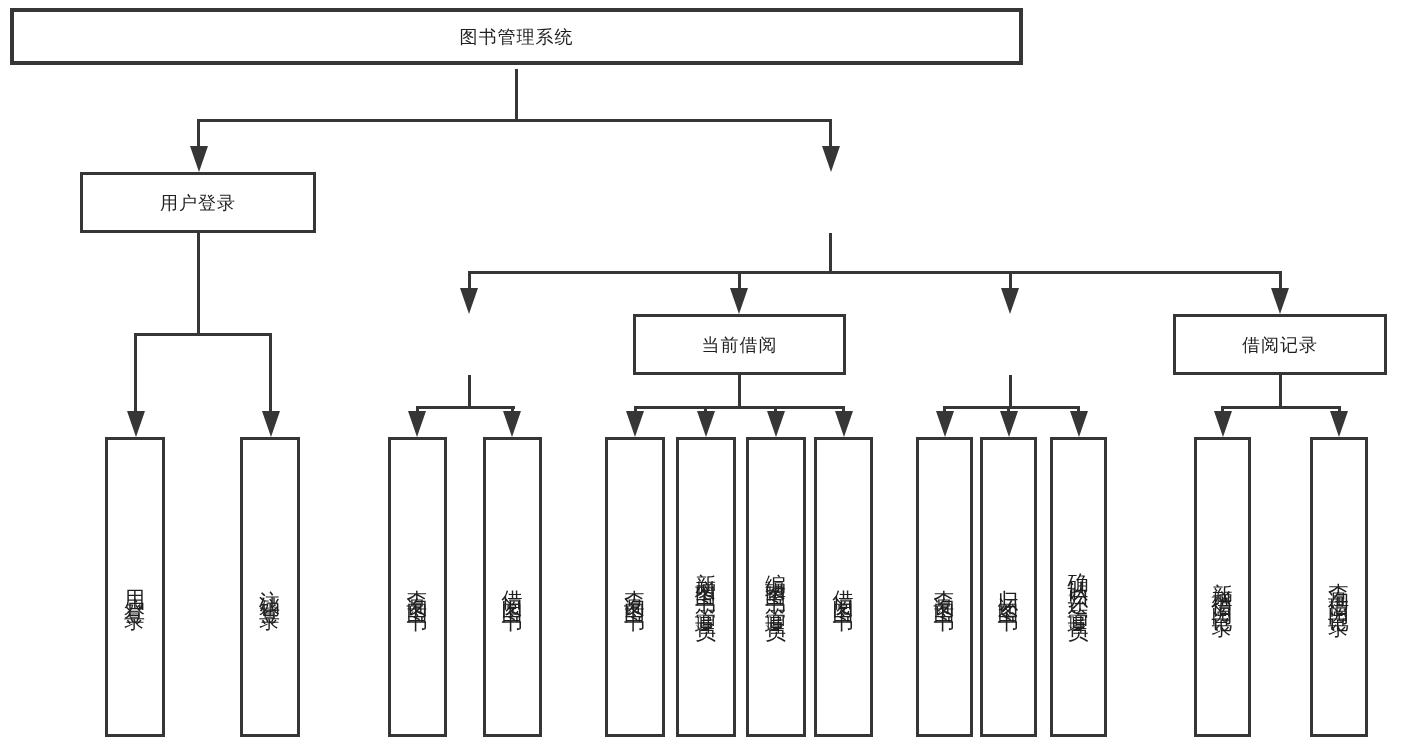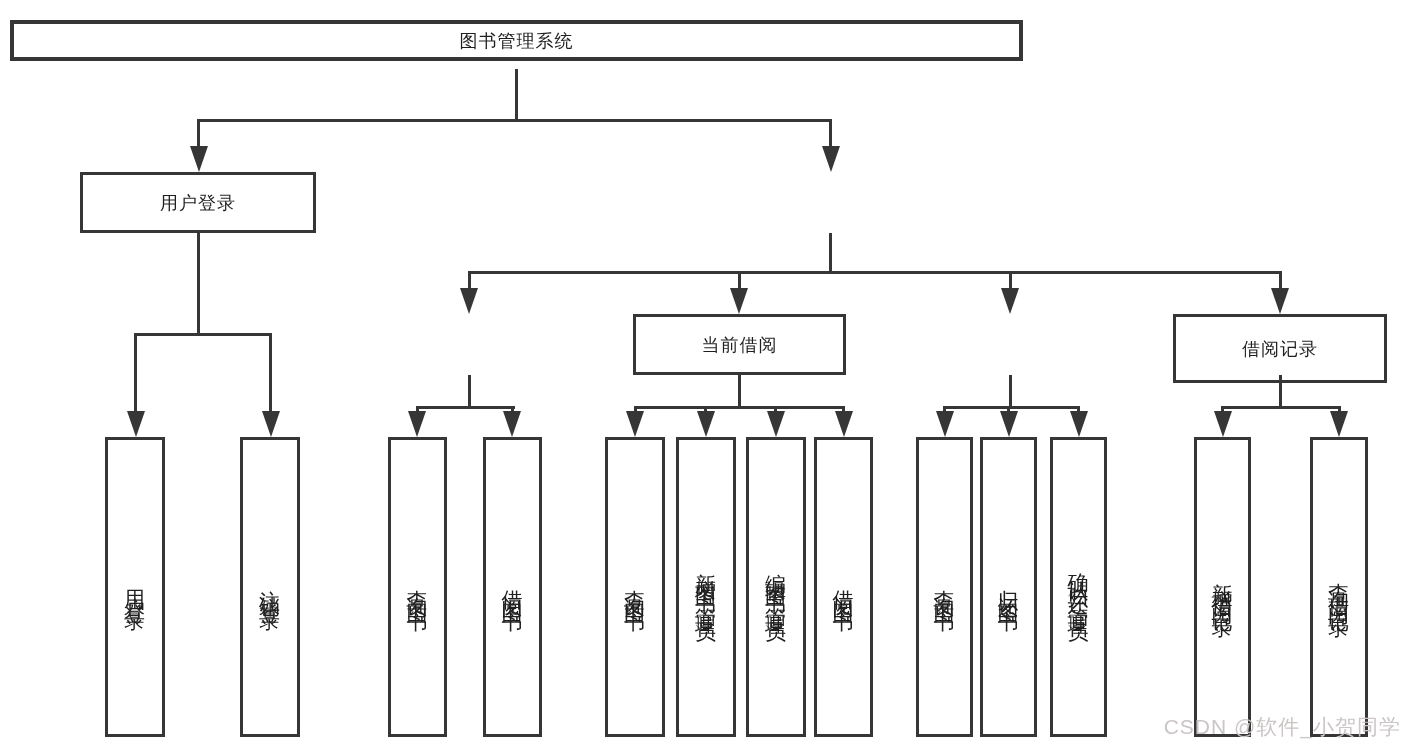--- a/index.html
+++ b/index.html
@@ -35,32 +35,32 @@
   .watermark{
     position:absolute;right:4px;bottom:6px;z-index:9;
     color:var(--watermark);font-size:21px;letter-spacing:1px;white-space:nowrap;
   }
 </style>
 </head>
 <body>
 
 <div class="canvas">
 
-  <div class="box root" style="left:10px;top:20px;width:1013px;height:41px">
+  <div class="box root" style="left:10px;top:8px;width:1013px;height:57px">
     <span class="lbl">图书管理系统</span>
   </div>
 
   <div class="box" style="left:80px;top:172px;width:236px;height:61px">
     <span class="lbl">用户登录</span>
   </div>
 
   <div class="box" style="left:633px;top:314px;width:213px;height:61px">
     <span class="lbl">当前借阅</span>
   </div>
-  <div class="box" style="left:1173px;top:314px;width:214px;height:69px">
+  <div class="box" style="left:1173px;top:314px;width:214px;height:61px">
     <span class="lbl">借阅记录</span>
   </div>
 
   <div class="box leaf" style="left:105px;width:60px">
     <span class="vtext">用户登录</span>
   </div>
   <div class="box leaf" style="left:240px;width:60px">
     <span class="vtext">注销登录</span>
   </div>
 
@@ -167,15 +167,14 @@
 
   <div>
     <div class="vline" style="left:1279px;top:375px;height:34px"></div>
     <div class="hline" style="left:1221px;top:406px;width:120px"></div>
     <div class="vline" style="left:1221px;top:406px;height:7px"></div>
     <div class="arrow" style="left:1214px;top:411px"></div>
     <div class="vline" style="left:1338px;top:406px;height:7px"></div>
     <div class="arrow" style="left:1330px;top:411px"></div>
   </div>
 
-  <div class="watermark">CSDN @软件_小贺同学</div>
 
 </div>
 
 </body></html>

